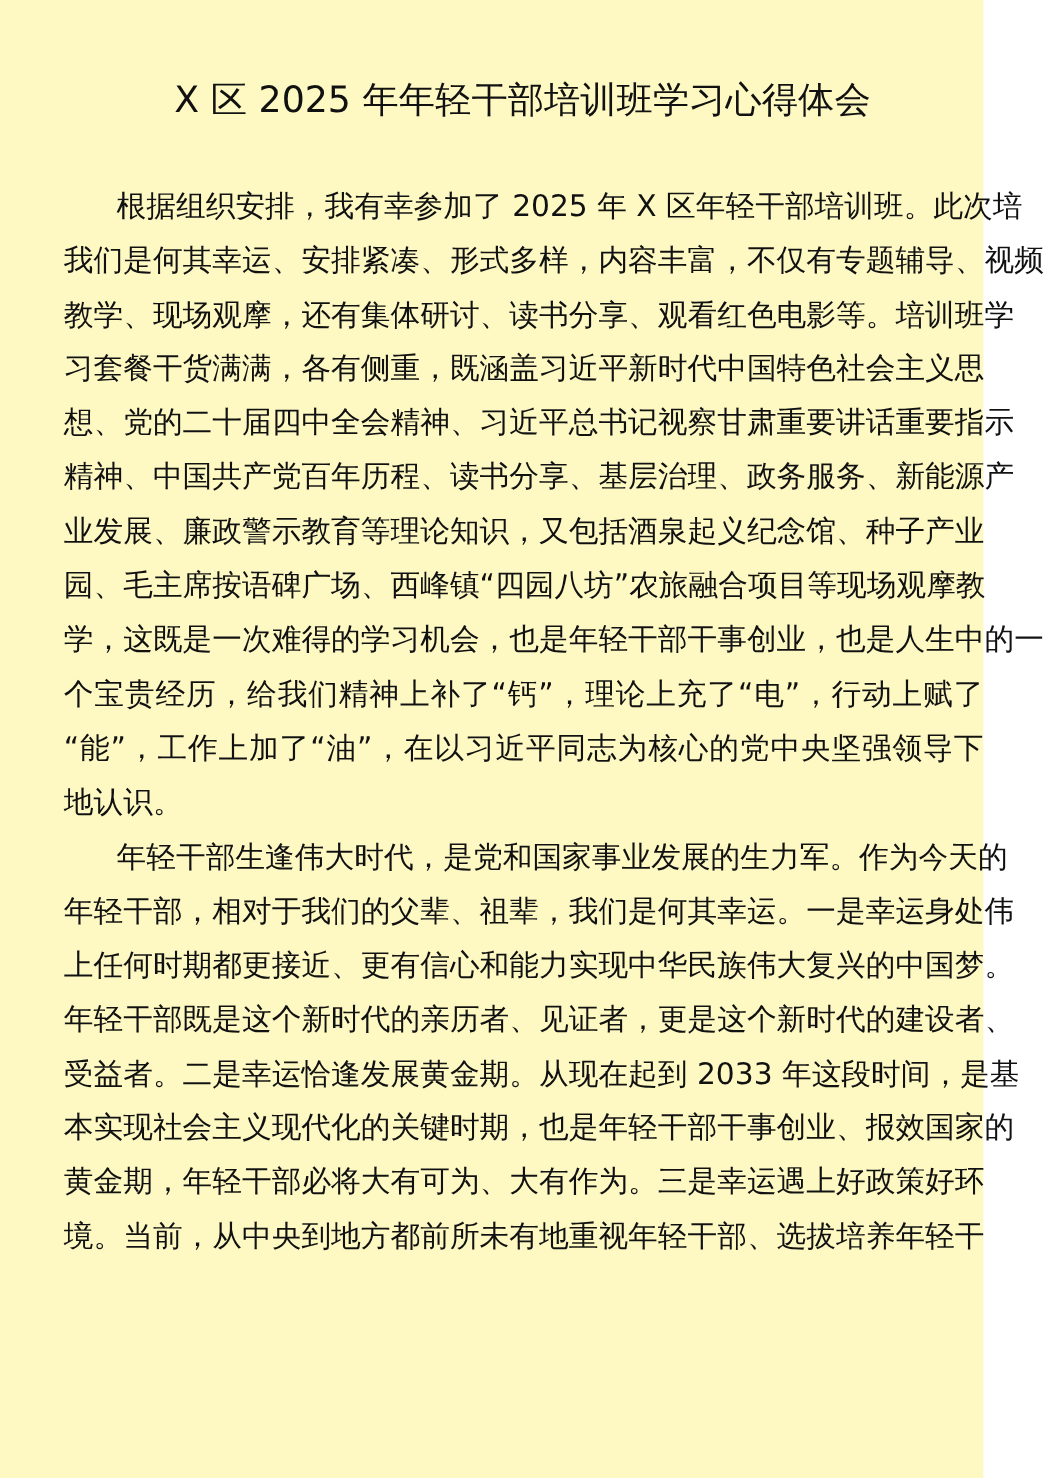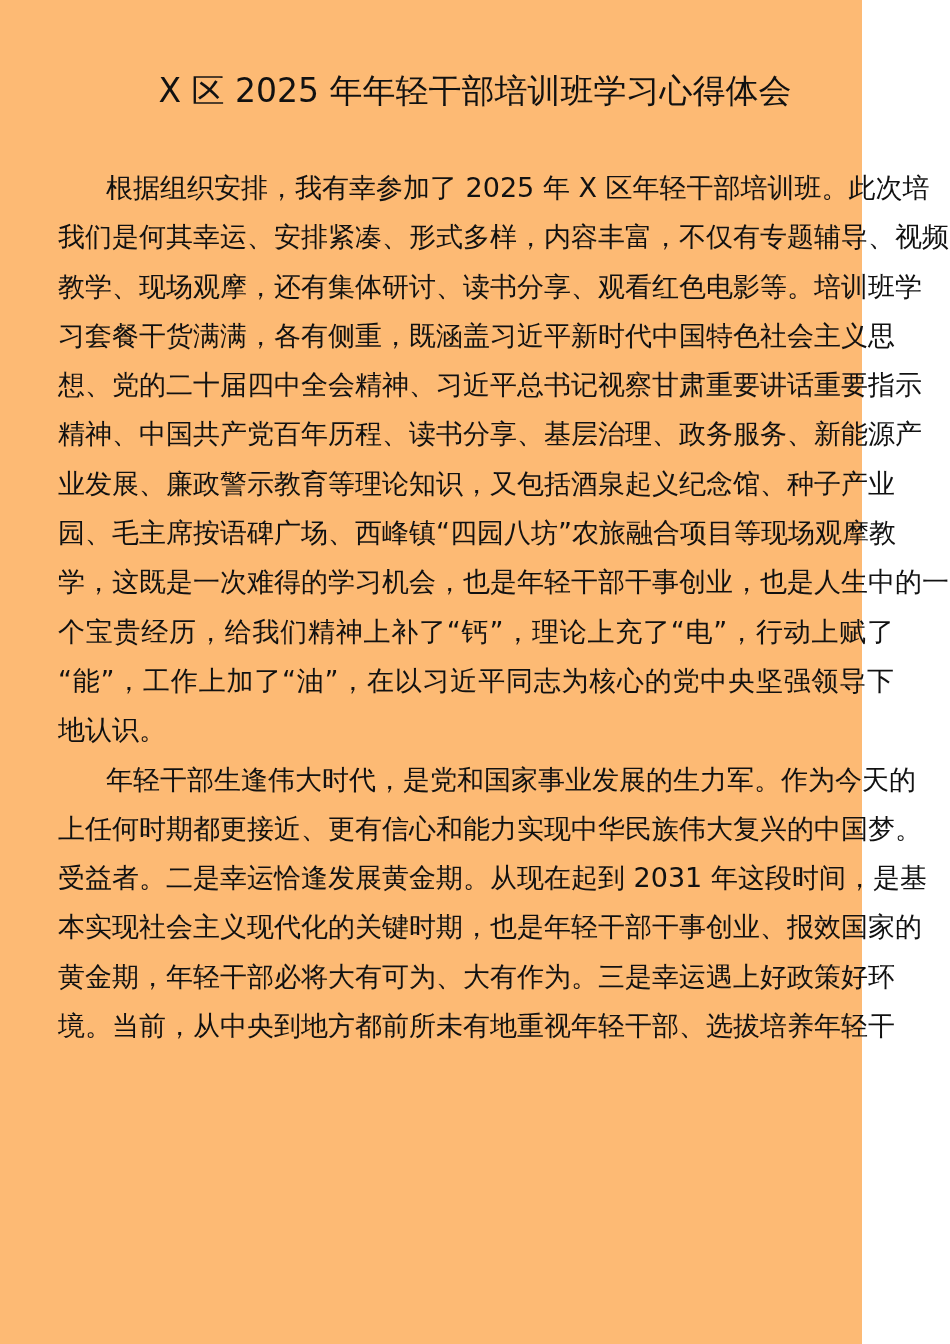--- a/index.html
+++ b/index.html
@@ -1,20 +1,21 @@
 <!DOCTYPE html>
 <html><head>
 <meta charset="utf-8">
 <style>
   html, body { margin: 0; padding: 0; background: #ffffff; }
   body { width: 950px; height: 1344px; overflow: hidden; position: relative; }
   .page {
     position: absolute; left: 0; top: 0; width: 862px; height: 1344px;
-    background: #fdba74; color: #111111;
+    background: #fef9c3; color: #111111;
     font-family: "DejaVu Sans", "Liberation Sans", sans-serif;
+    padding-left: 32px;
   }
   .title {
     position: absolute; left: 0; top: 66px; width: 950px;
     text-align: center; font-size: 33px; line-height: 50px;
     color: #111111; letter-spacing: 0px; white-space: nowrap;
   }
   .body {
     position: absolute; left: 58px; top: 163px; width: 836px;
   }
   .line {
@@ -41,20 +42,22 @@
       <div class="line">精神、中国共产党百年历程、读书分享、基层治理、政务服务、新能源产</div>
       <div class="line">业发展、廉政警示教育等理论知识，又包括酒泉起义纪念馆、种子产业</div>
       <div class="line">园、毛主席按语碑广场、西峰镇“四园八坊”农旅融合项目等现场观摩教</div>
       <div class="line">学，这既是一次难得的学习机会，也是年轻干部干事创业，也是人生中的一</div>
       <div class="line">个宝贵经历，给我们精神上补了“钙”，理论上充了“电”，行动上赋了</div>
       <div class="line">“能”，工作上加了“油”，在以习近平同志为核心的党中央坚强领导下</div>
       <div class="line last">地认识。</div>
     </div>
     <div>
       <div class="line indent">年轻干部生逢伟大时代，是党和国家事业发展的生力军。作为今天的</div>
+      <div class="line">年轻干部，相对于我们的父辈、祖辈，我们是何其幸运。一是幸运身处伟</div>
       <div class="line">上任何时期都更接近、更有信心和能力实现中华民族伟大复兴的中国梦。</div>
-      <div class="line">受益者。二是幸运恰逢发展黄金期。从现在起到 2031 年这段时间，是基</div>
+      <div class="line">年轻干部既是这个新时代的亲历者、见证者，更是这个新时代的建设者、</div>
+      <div class="line">受益者。二是幸运恰逢发展黄金期。从现在起到 2033 年这段时间，是基</div>
       <div class="line">本实现社会主义现代化的关键时期，也是年轻干部干事创业、报效国家的</div>
       <div class="line">黄金期，年轻干部必将大有可为、大有作为。三是幸运遇上好政策好环</div>
       <div class="line">境。当前，从中央到地方都前所未有地重视年轻干部、选拔培养年轻干</div>
     </div>
   </div>
 </div>
 
 </body></html>

